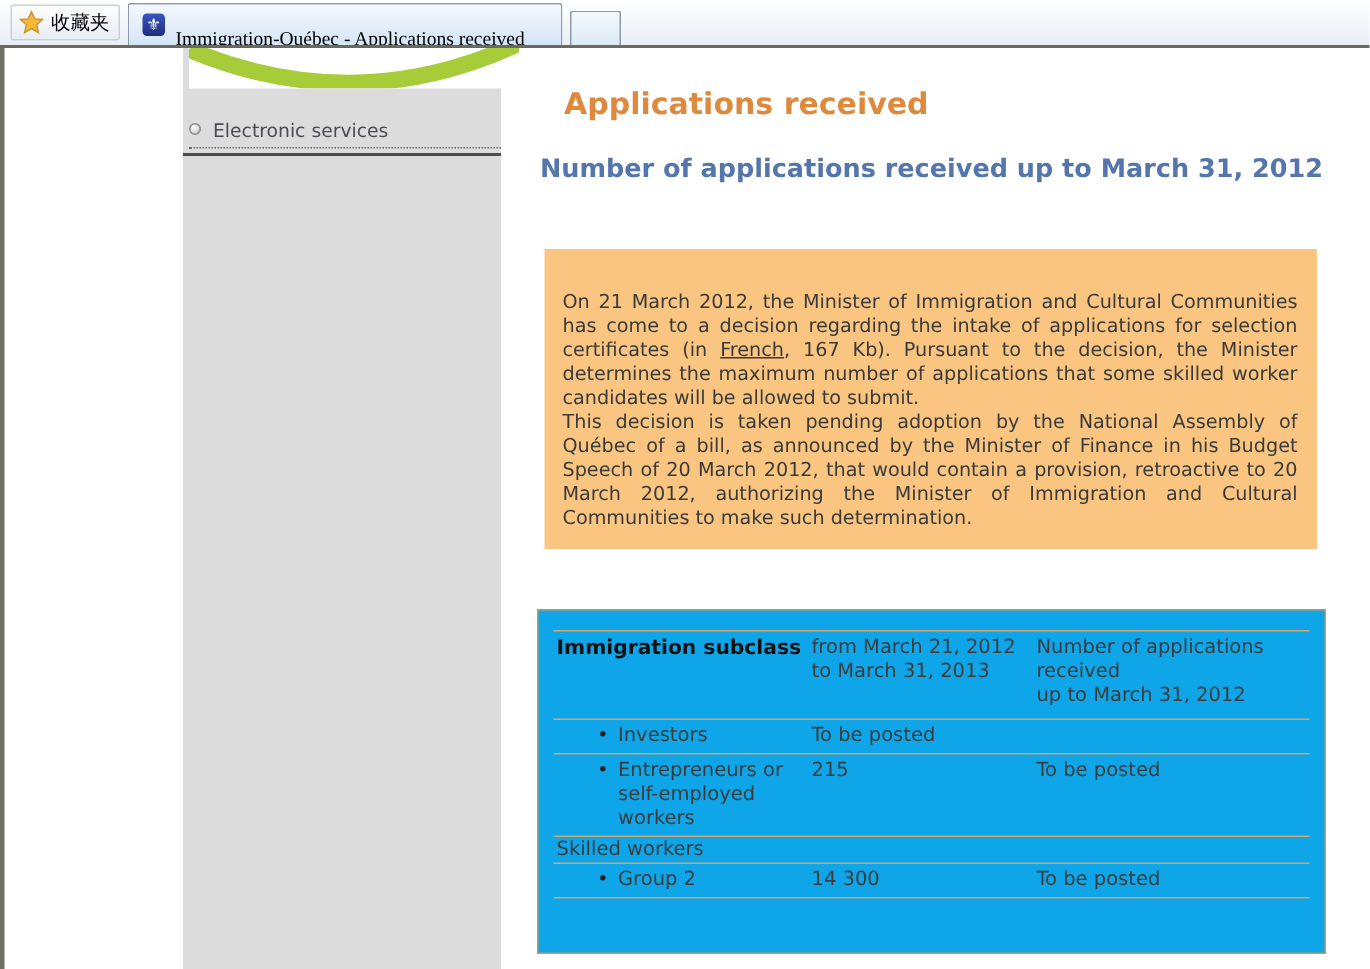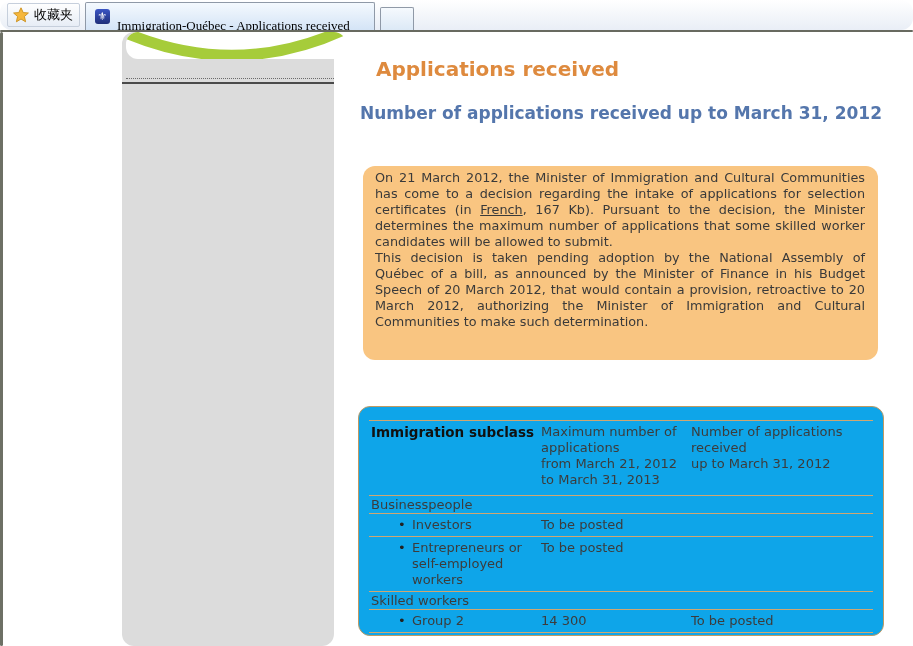--- a/index.html
+++ b/index.html
@@ -1,18 +1,18 @@
 <!DOCTYPE html>
 <html><head>
 <meta charset="utf-8">
 <style>
   * { margin:0; padding:0; box-sizing:border-box; }
   html,body { width:913px; height:646px; background:#fff; overflow:hidden;
               font-family:"DejaVu Sans","Liberation Sans",sans-serif; }
-  .abs { position:absolute;border-radius:12px; }
+  .abs { position:absolute; }
 
   
   .chrome { left:0; top:0; width:913px; height:30px;
             background:linear-gradient(#ffffff,#e9eef6); }
   .chrome-line { left:0; top:30px; width:913px; height:2px; background:#686a60; }
   .win-left { left:0; top:32px; width:3px; height:614px; background:#6d7065; }
 
   .fav-btn { left:7px; top:3px; height:24px; padding:0 6px 0 5px;
              display:flex; align-items:center; gap:5px;
              border:1px solid #c6cfdc; border-radius:2px;
@@ -41,21 +41,21 @@
                   background:radial-gradient(circle at 35% 30%, #ffffff 0%, #d8d8d8 60%, #aaaaaa 100%);
                   flex:0 0 auto; }
   .div-dotted { border-top:1px dotted #6b6b6b; margin:2px 0 3px 0; }
   .div-solid  { border-top:2px solid #4a4a4a; margin:3px 0 0 -4px; width:212px; }
 
   
   .h1 { left:376px; top:57px; font-size:20px; font-weight:bold; color:#de8a3e; }
   .h2 { left:360px; top:103px; font-size:17px; font-weight:bold; color:#5476ac; }
 
   .notice { left:363px; top:166px; width:515px; min-height:194px;
-            background:#f9c581; padding:4px 13px 12px 12px;
+            background:#f9c581; padding:28px 13px 12px 12px;
             font-size:12.8px; line-height:16px; color:#3a3a3a; text-align:justify; }
   .notice p + p { }
   .notice a { color:#3a3a3a; text-decoration:underline; cursor:pointer; }
 
   .tbl-outer { left:358px; top:406px; width:526px; height:230px;
                border:1px solid #bf9a62; background:#0ea5e9; }
   .tbl-inner { margin:13px 10px 0 10px; border-top:1px solid #cfa771;
                font-size:13px; line-height:16px; color:#3c3c3c; }
   .t-row { display:flex; border-bottom:1px solid #cfa771; }
   .c1 { width:172px; padding-left:2px; }
@@ -92,67 +92,66 @@
 
 <div class="abs sidebar"></div>
 
 <div class="abs banner">
   <svg width="220" height="27" viewBox="0 0 220 27">
     <path d="M 0 1 Q 112 48 222 -4" fill="none" stroke="#a6cc3a" stroke-width="11"></path>
   </svg>
 </div>
 
 <div class="abs nav">
+  <div class="nav-item">
+    <span class="radio-bullet"></span>
+    <span>Electronic services</span>
+  </div>
   <div class="div-dotted"></div>
   <div class="div-solid"></div>
 </div>
 
 <div class="abs h1">Applications received</div>
 <div class="abs h2">Number of applications received up to March 31, 2012</div>
 
 <div class="abs notice">
   <p><span>On 21 March 2012, the Minister of Immigration and Cultural Communities has come to a decision regarding the intake of applications for selection certificates (in </span><a>French</a><span>, 167 Kb). Pursuant to the decision, the Minister determines the maximum number of applications that some skilled worker candidates will be allowed to submit.</span></p>
   <p>This decision is taken pending adoption by the National Assembly of Québec of a bill, as announced by the Minister of Finance in his Budget Speech of 20 March 2012, that would contain a provision, retroactive to 20 March 2012, authorizing the Minister of Immigration and Cultural Communities to make such determination.</p>
 </div>
 
 <div class="abs tbl-outer">
   <div class="tbl-inner">
 
     <div class="t-row t-head">
       <div class="c1">Immigration subclass</div>
       <div class="c2">
-        <div>Maximum number of applications</div>
         <div>from March 21, 2012</div>
         <div>to March 31, 2013</div>
       </div>
       <div class="c3">
         <div>Number of applications received</div>
         <div>up to March 31, 2012</div>
       </div>
     </div>
 
-    <div class="t-row t-cat">
-      <div class="c1">Businesspeople</div>
-      <div class="c2"></div>
-        <div class="c3"></div>
-    </div>
 
     <div class="t-row t-item">
       <div class="c1">
         <span class="blt">•</span>
         <span class="itxt">Investors</span>
       </div>
       <div class="c3">To be posted</div>
     </div>
 
     <div class="t-row t-item">
       <div class="c1">
         <span class="blt">•</span>
         <span class="itxt">Entrepreneurs or self-employed workers</span>
       </div>
+      <div class="c2">215</div>
       <div class="c3">To be posted</div>
     </div>
 
     <div class="t-row t-cat">
       <div class="c1">Skilled workers</div>
       <div class="c2"></div>
         <div class="c3"></div>
     </div>
 
     <div class="t-row t-item">

